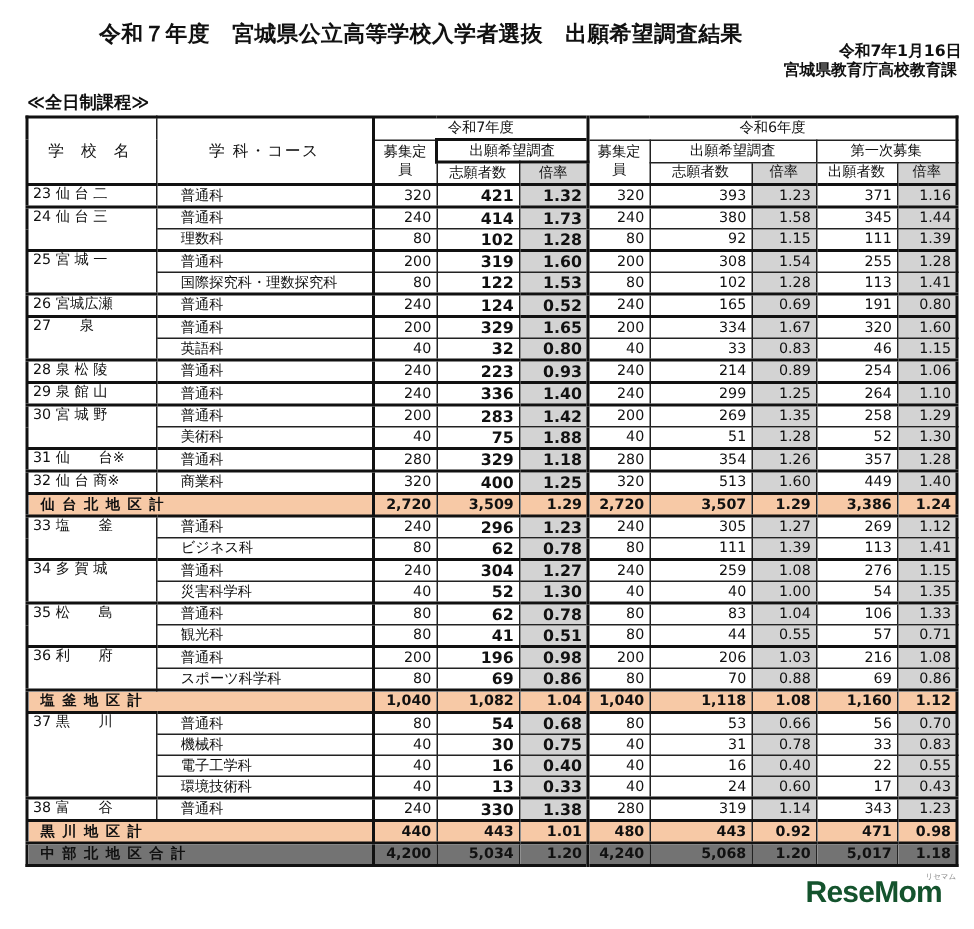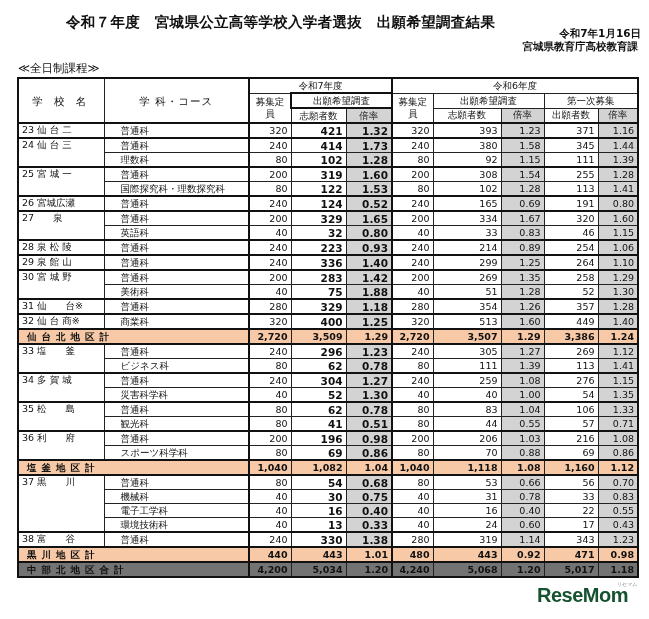--- a/index.html
+++ b/index.html
@@ -1,20 +1,20 @@
 <!DOCTYPE html>
 <html><head>
 <meta charset="utf-8">
 <style>
   html,body{margin:0;padding:0;background:#fff;}
   body{width:649px;height:619px;position:relative;overflow:hidden;font-family:"DejaVu Sans","Liberation Sans",sans-serif;color:#111;}
   .title{position:absolute;left:66px;top:13px;font-size:14.5px;font-weight:bold;letter-spacing:0.3px;white-space:nowrap;}
   .date{position:absolute;right:8px;top:16px;font-size:10.5px;font-weight:bold;white-space:nowrap;margin-top:11px;}
   .dept{position:absolute;right:11px;top:40px;font-size:10.5px;font-weight:bold;white-space:nowrap;}
-  .section{position:absolute;left:18px;top:61px;font-size:11.5px;font-weight:normal;white-space:nowrap;}
+  .section{position:absolute;left:18px;top:61px;font-size:11.5px;font-weight:bold;white-space:nowrap;}
   table{position:absolute;left:17px;top:77px;border-collapse:collapse;table-layout:fixed;font-size:9.5px;}
   td,th{border:1px solid #222;padding:0 3px;height:13px;line-height:12px;white-space:nowrap;overflow:hidden;font-weight:normal;}
   th{text-align:center;font-size:9.5px;}
   .hd-big{font-size:10.5px;letter-spacing:4px;margin-left:39px;}
   .gray{background:#d3d3d3;}
   .num{text-align:right;}
   .bold{font-weight:bold;font-size:10.5px;text-align:right;}
   .school{font-size:9.5px;}
   .course{font-size:9.5px;padding-left:16px;}
   .sub-orange td{background:#f7c9a6;font-weight:bold;}

